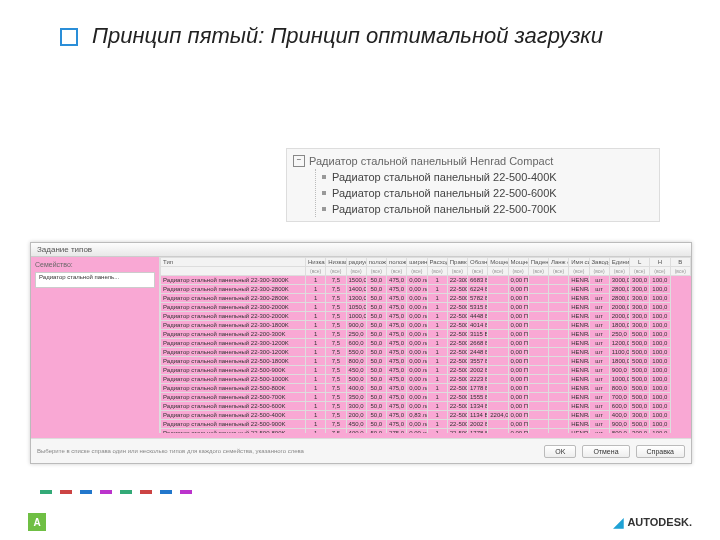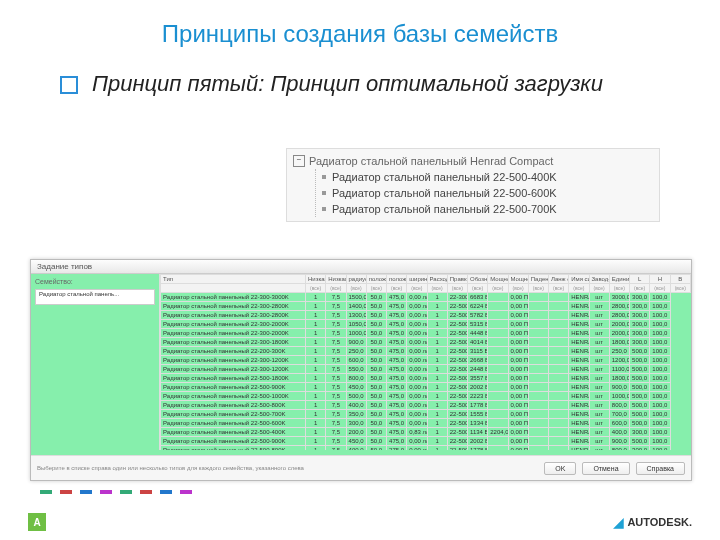--- a/index.html
+++ b/index.html
@@ -7,21 +7,21 @@
   .title { color:#1a8fd1; font-size:24px; font-weight:normal; text-align:center; padding-top:20px; }
   .bullet-row { display:flex; align-items:flex-start; padding:22px 40px 0 60px; }
   .bullet-box { width:14px; height:14px; border:2px solid #2a8ed8; margin-top:6px; margin-right:14px; flex-shrink:0; }
   .bullet-text { font-size:22px; color:#222; line-height:1.3;font-style:italic; }
   .tree-box { position:absolute; right:60px; top:148px; width:360px; background:#f7f7f7; border:1px solid #ddd; font-size:11px; color:#444; padding:4px 6px; }
   .tree-row { display:flex; align-items:center; padding:2px 0; }
   .tree-toggle { width:10px; height:10px; border:1px solid #888; font-size:8px; line-height:8px; text-align:center; margin-right:4px; }
   .tree-label.parent { color:#666; }
   .tree-children { margin-left:22px; border-left:1px dotted #bbb; padding-left:6px; }
   .tree-dot { width:4px; height:4px; background:#999; margin-right:6px; }
-  .dialog { position:absolute; left:30px; top:259px; width:660px; height:220px; border:1px solid #bbb; background:#86efac; box-shadow:0 0 4px rgba(0,0,0,.2); font-size:7px; color:#333; }
+  .dialog { position:absolute; left:30px; top:242px; width:660px; height:220px; border:1px solid #bbb; background:#f9a8d4; box-shadow:0 0 4px rgba(0,0,0,.2); font-size:7px; color:#333; }
   .dialog-title { background:linear-gradient(#fdfdfd,#e8e8e8); border-bottom:1px solid #ccc; padding:2px 6px; font-size:8px; color:#555; }
   .dialog-body { display:flex; height:176px; }
   .dialog-sidebar { width:120px; border-right:1px solid #ddd; padding:4px; }
   .sidebar-caption { font-size:7px; color:#666; margin-bottom:4px; }
   .sidebar-field { height:12px; border:1px solid #ccc; background:#fff; font-size:6px; padding:1px 3px; overflow:hidden; white-space:nowrap; text-overflow:ellipsis; }
   .table-wrap { flex:1; overflow:auto; }
   table { border-collapse:collapse; width:100%; font-size:6px; table-layout:fixed; }
   th, td { border:1px solid #ddd; padding:1px 2px; text-align:center; white-space:nowrap; overflow:hidden; }
   th { background:#f3f3f3; font-weight:normal; color:#555; }
   td.name { text-align:left; width:140px; }
@@ -37,21 +37,20 @@
   .au-year { font-weight:normal; color:#777; }
   .adsk-logo { display:flex; align-items:center; gap:4px; font-size:11px; font-weight:bold; color:#333; }
   .adsk-mark { color:#1fa2d5; font-size:13px; }
   .crop-marks { position:absolute; left:40px; bottom:44px; width:640px; height:6px; display:flex; gap:8px; overflow:hidden; }
   .crop-seg { width:12px; height:4px; }
 </style>
 </head>
 <body>
 
 <div class="slide">
-  <div class="title">Принципы создания базы семейств</div>
 
   <div class="bullet-row">
     <div class="bullet-box"></div>
     <div class="bullet-text">Принцип пятый: Принцип оптимальной загрузки</div>
   </div>
 
   <div class="tree-box">
     <div class="tree-row">
       <div class="tree-toggle">−</div>
       <span class="tree-label parent">Радиатор стальной панельный Henrad Compact</span>

